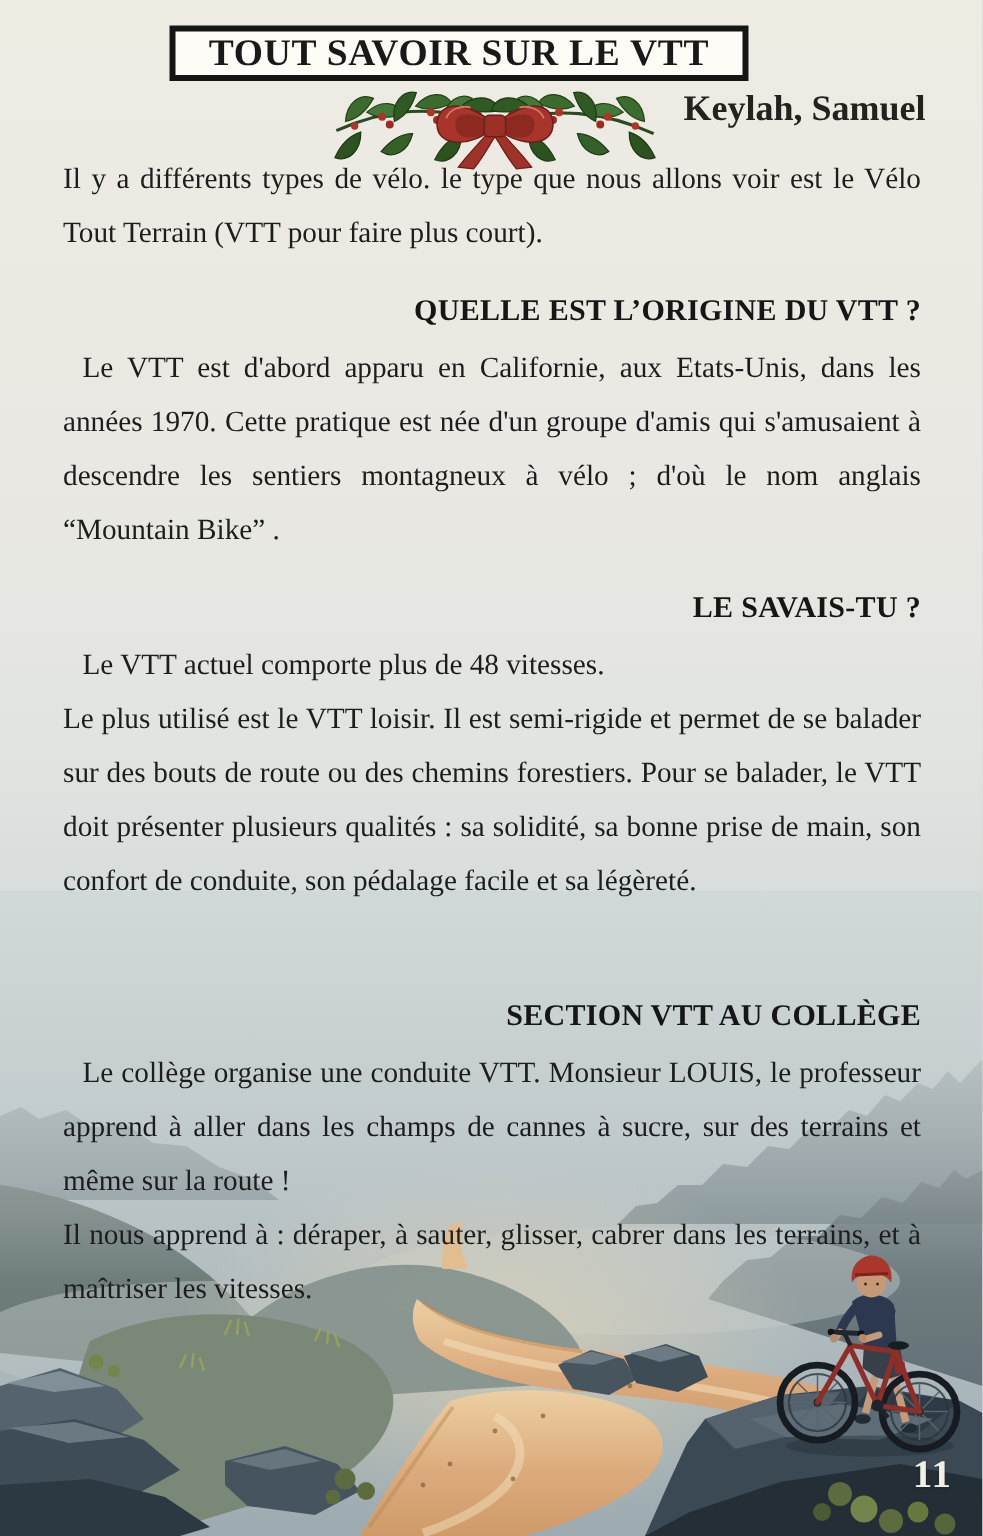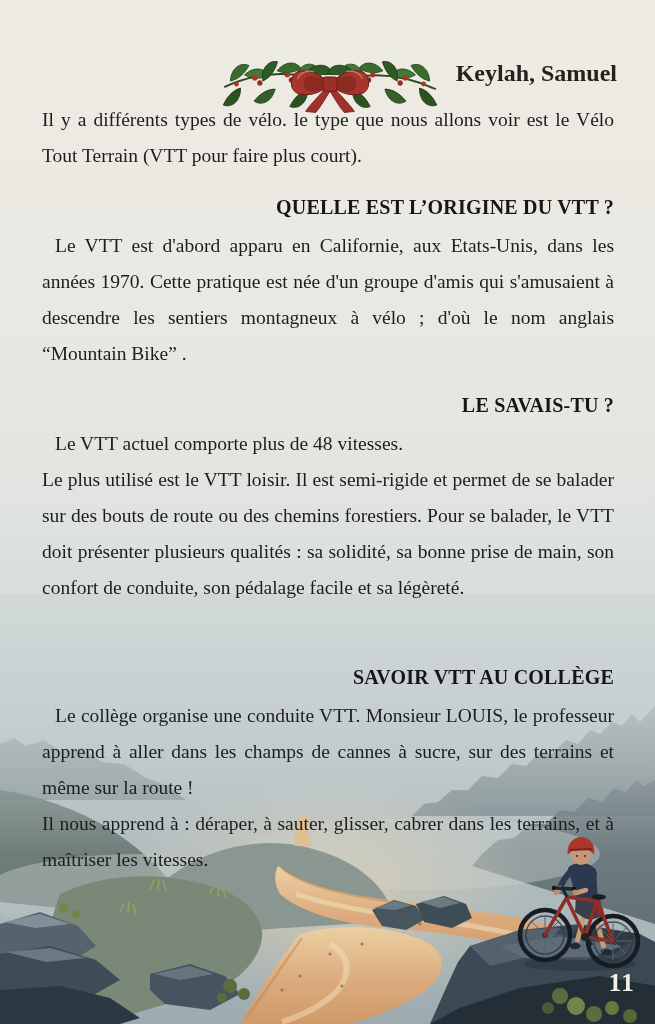--- a/index.html
+++ b/index.html
@@ -50,20 +50,23 @@
     position:absolute;right:20px;bottom:26px;z-index:3;
     color:#f2efe6;font-size:26px;font-weight:700;letter-spacing:1px;
     text-shadow:0 1px 2px rgba(20,30,40,.55);
   }
 </style>
 </head>
 <body>
 
 <div class="page">
 
+  <div class="title-box">
+    <span>TOUT SAVOIR SUR LE VTT</span>
+  </div>
 
   <svg class="ornament" viewBox="0 0 236 60" aria-hidden="true">
     <path d="M14,34 C45,20 80,16 114,30" fill="none" stroke="#2a4a1f" stroke-width="2"></path>
     <path d="M222,36 C191,22 156,17 122,30" fill="none" stroke="#2a4a1f" stroke-width="2"></path>
     <g id="leavesL">
       <g transform="translate(20,28) rotate(-25)">
           <path d="M0,0 C6,-11 17,-13 23,-6 C16,-1 8,2 0,0 Z" fill="#3c6b2e" stroke="#234416" stroke-width=".8"></path>
         </g>
       <g transform="translate(34,22) rotate(18)">
           <path d="M0,0 C6,-11 17,-13 23,-6 C16,-1 8,2 0,0 Z" fill="#44773a" stroke="#234416" stroke-width=".8"></path>
@@ -116,21 +119,21 @@
   <div class="body-text">
     <p>Il y a différents types de vélo. le type que nous allons voir est le Vélo Tout Terrain (VTT pour faire plus court).</p>
 
     <h2>QUELLE EST L’ORIGINE DU VTT ?</h2>
     <p class="indent">Le VTT est d'abord apparu en Californie, aux Etats-Unis, dans les années 1970. Cette pratique est née d'un groupe d'amis qui s'amusaient à descendre les sentiers montagneux à vélo ; d'où le nom anglais “Mountain Bike” .</p>
 
     <h2>LE SAVAIS-TU ?</h2>
     <p class="indent">Le VTT actuel comporte plus de 48 vitesses.</p>
     <p>Le plus utilisé est le VTT loisir. Il est semi-rigide et permet de se balader sur des bouts de route ou des chemins forestiers. Pour se balader, le VTT doit présenter plusieurs qualités : sa solidité, sa bonne prise de main, son confort de conduite, son pédalage facile et sa légèreté.</p>
 
-    <h2 class="big-gap">SAVOIR VTT AU COLLÈGE</h2>
+    <h2 class="big-gap">SECTION VTT AU COLLÈGE</h2>
     <p class="indent">Le collège organise une conduite VTT. Monsieur LOUIS, le professeur apprend à aller dans les champs de cannes à sucre, sur des terrains et même sur la route !</p>
     <p>Il nous apprend à : déraper, à sauter, glisser, cabrer dans les terrains, et à maîtriser les vitesses.</p>
   </div>
 
   <svg class="scene" viewBox="0 0 655 430" preserveAspectRatio="none" aria-hidden="true">
     <defs>
       <linearGradient id="gBase" x1="0" y1="0" x2="0" y2="1">
         <stop offset="0" stop-color="#d6dcdc" stop-opacity="0"></stop>
         <stop offset=".2" stop-color="#c4cdcf" stop-opacity=".55"></stop>
         <stop offset=".45" stop-color="#b6c1c4"></stop>

